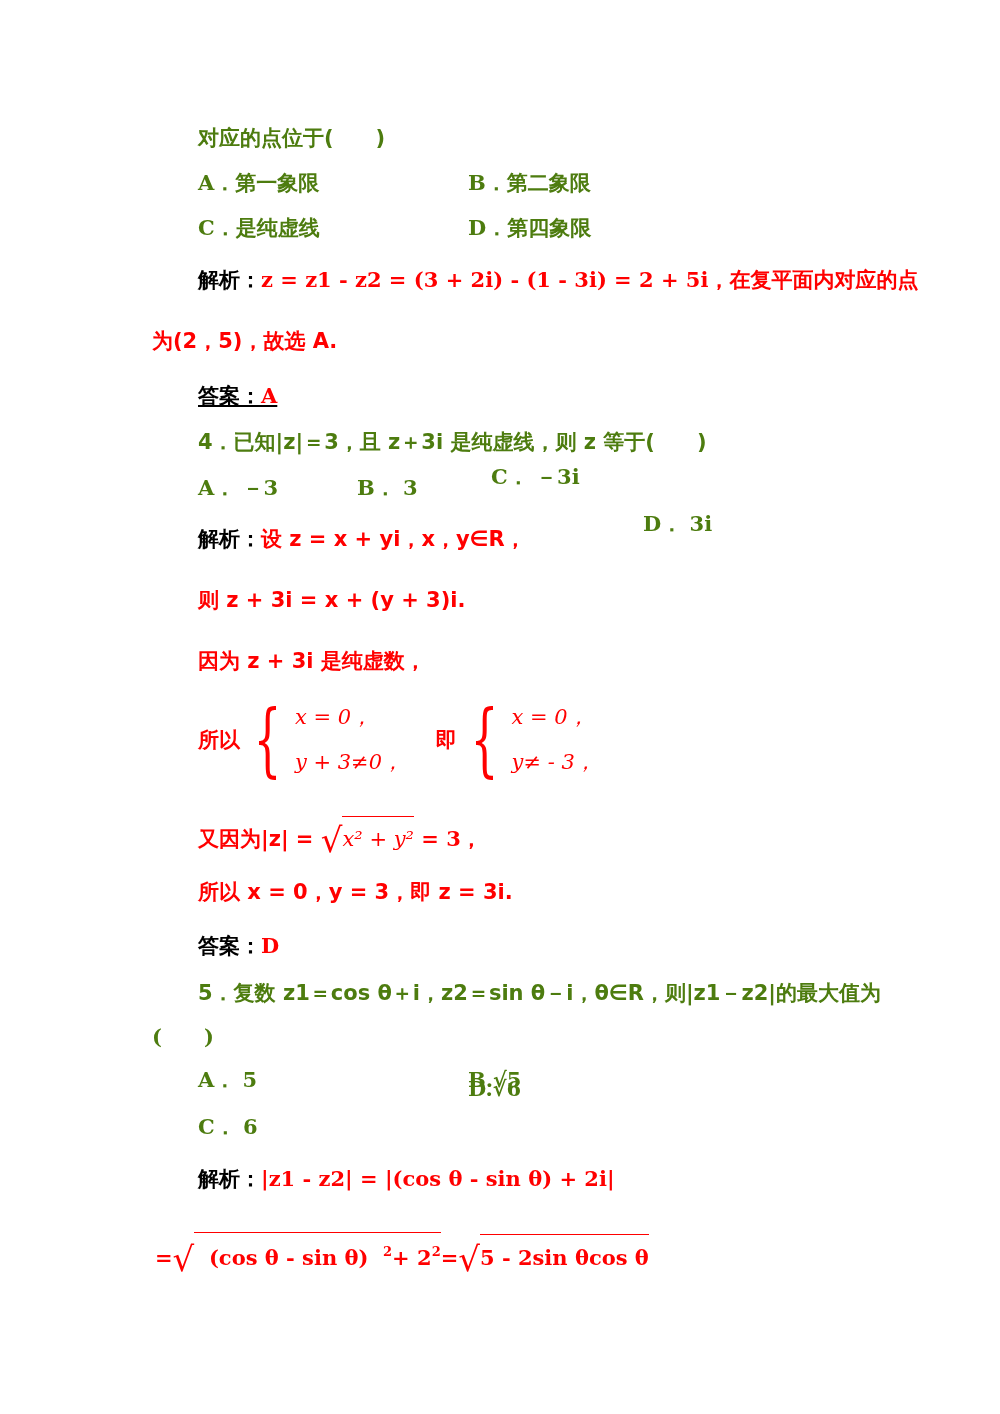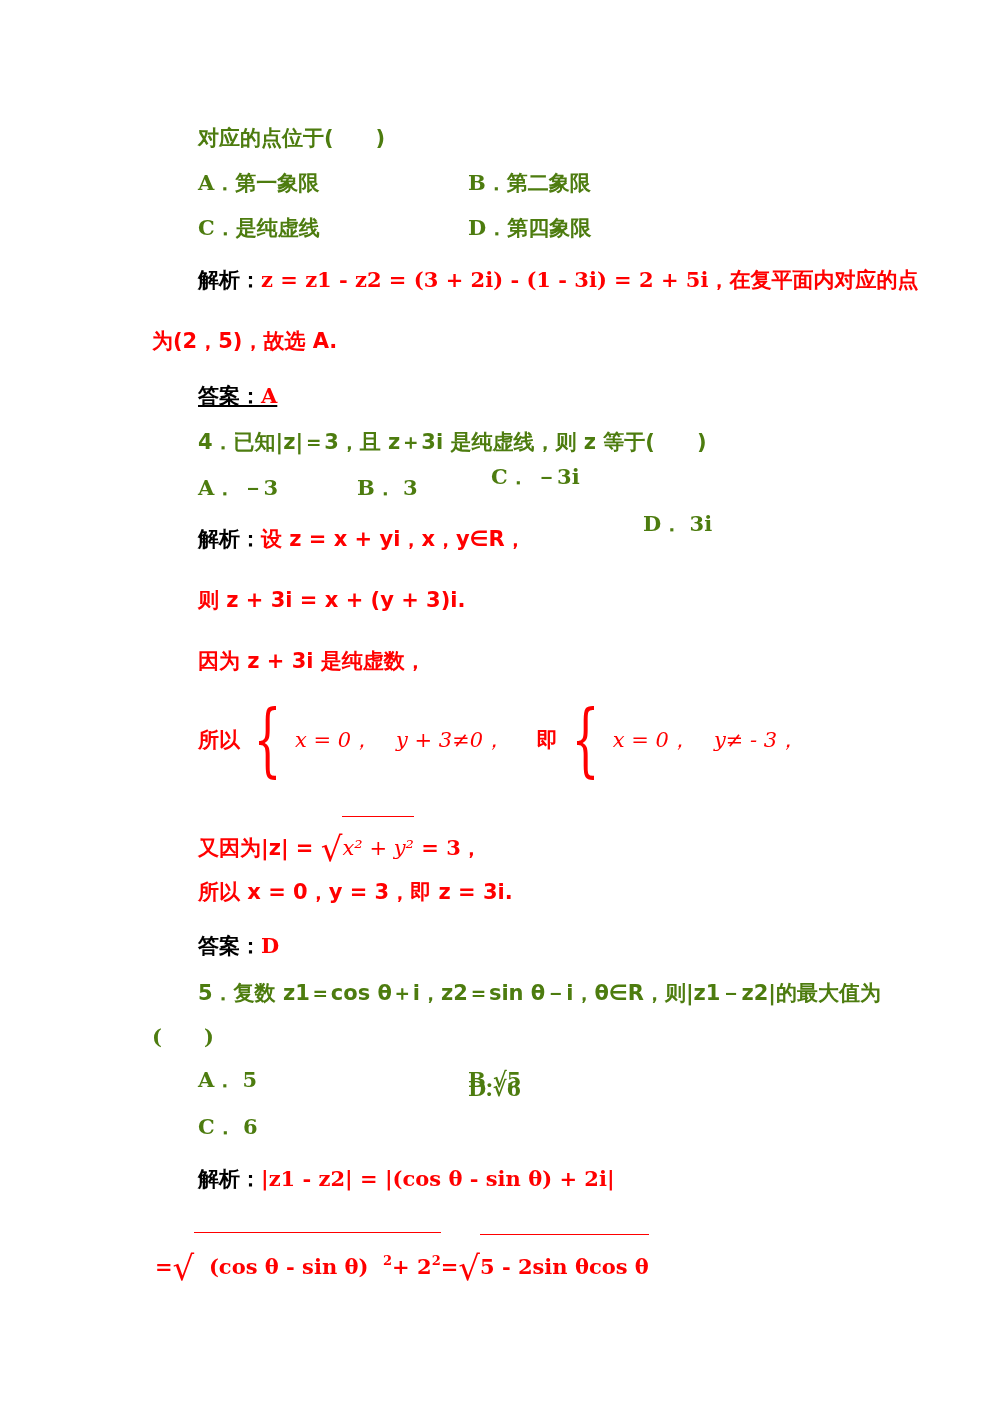--- a/index.html
+++ b/index.html
@@ -7,24 +7,24 @@
          font-family: "DejaVu Serif", "Liberation Serif", serif; color: #000; }
   .line { position: absolute; white-space: nowrap; font-size: 21px; font-weight: bold; line-height: 1; }
   .cjk { font-family: "DejaVu Sans", sans-serif; font-weight: bold; }
   .blue { color: #000000; }
   .red { color: #ff0000; }
   .black { color: #4d7c0f; }
   .it { font-style: italic; font-weight: normal; }
   .sup { font-size: 13px; vertical-align: 9px; }
   .sqrt { display: inline-block; position: relative; }
   .sqrt .rad { font-size: 34px; font-weight: normal; vertical-align: -6px; line-height: 1; }
-  .sqrt .body { border-top: 1.6px solid currentColor; padding-top: 21px; display: inline-block; }
+  .sqrt .body { border-top: 1.6px solid currentColor; padding-top: 12px; display: inline-block; }
   .brace-wrap { display: inline-flex; align-items: center; vertical-align: middle; }
   .brace { font-size: 80px; font-weight: normal; line-height: 1; margin: 0 2px; transform: scaleX(0.55); display: inline-block; }
-  .cases { display: inline-flex; flex-direction: row; gap: 24px; font-family: "DejaVu Serif", serif; }
+  .cases { display: inline-flex; flex-direction: column; gap: 24px; font-family: "DejaVu Serif", serif; }
 </style>
 </head>
 <body>
 
 <div class="line black" style="left:198px; top:127px;">
   <span class="cjk">对应的点位于(　　)</span>
 </div>
 <div class="line black" style="left:198px; top:172px;">
   <span>A．</span><span class="cjk">第一象限</span>
 </div>

